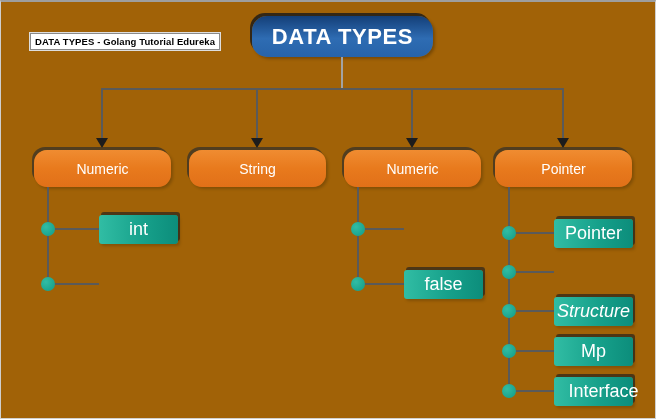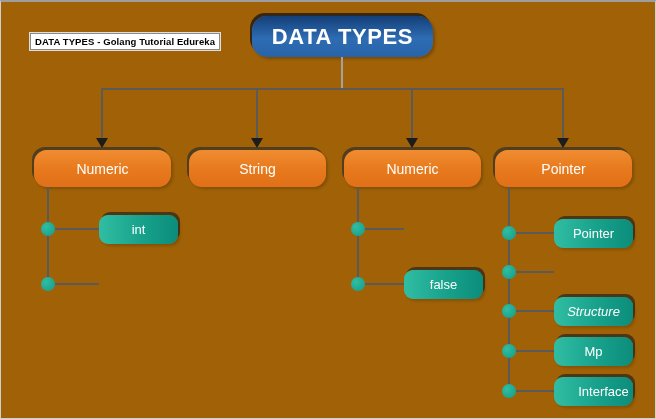--- a/index.html
+++ b/index.html
@@ -25,24 +25,24 @@
     box-shadow:-2px -3px 0 rgba(25,25,25,0.8), 2px 2px 3px rgba(0,0,0,0.25);
     font-size:22px; font-weight:bold; letter-spacing:0.6px;
   }
   .branch-node {
     top:148px; width:137px; height:37px; border-radius:13px;
     background:linear-gradient(180deg,#f08c31 0%,#e87a1d 50%,#e17018 100%);
     box-shadow:-2px -3px 0 rgba(55,50,40,0.75), 2px 2px 3px rgba(0,0,0,0.2);
     font-size:14px;
   }
   .leaf-node {
-    width:79px; height:29px; border-radius:9px;
+    width:79px; height:29px; border-radius:3px;
     background:linear-gradient(90deg,#31bda4 0%,#17a18b 55%,#0c8d7b 100%);
     box-shadow:2px -3px 0 rgba(30,30,30,0.65), 2px 2px 3px rgba(0,0,0,0.18);
-    font-size:13px;
+    font-size:18px;
   }
   .line { position:absolute; background:#5a5a5a; }
   .line-light { background:#a3a3a3; }
   .arrowhead {
     position:absolute; width:0; height:0;
     border-left:6px solid transparent; border-right:6px solid transparent;
     border-top:10px solid #1c1c1c;
   }
   .dot {
     position:absolute; width:14px; height:14px; border-radius:50%;

